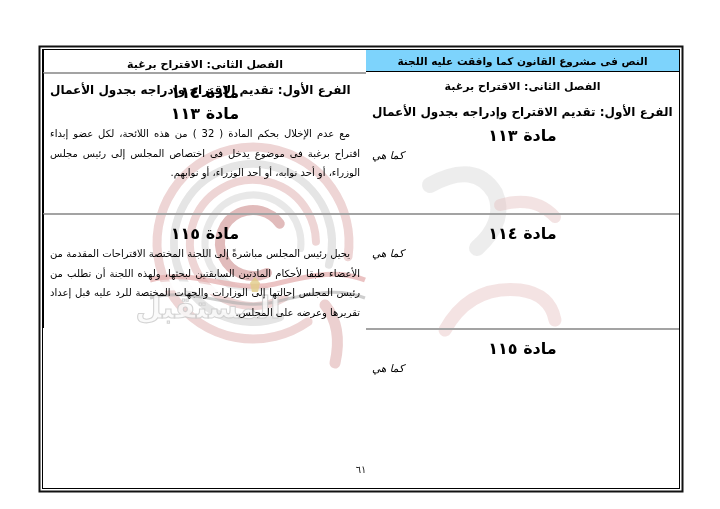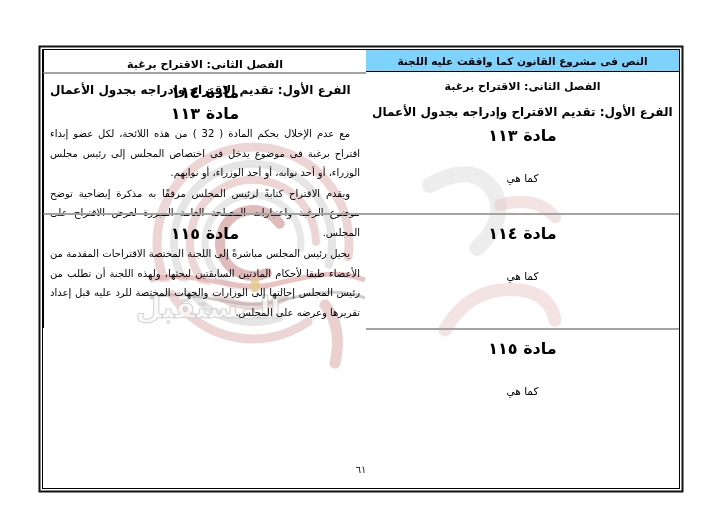--- a/index.html
+++ b/index.html
@@ -26,21 +26,21 @@
   .hdr {
     background:#7dd3fc; border-bottom:1.5px solid #000;
     display:flex; align-items:center; justify-content:center;
     font-weight:bold; font-size:10.5px; color:#000; text-align:center; padding:0 4px;
   }
   .chapter   { text-align:center; font-weight:bold; font-size:11px; margin-top:6px; }
   .section   { text-align:left; font-weight:bold; font-size:12px; margin-top:12px; }
   .article   { text-align:center; font-weight:bold; font-size:16px; margin-top:7px; }
   .para      { font-size:10px; line-height:1.95; text-align:justify; text-justify:inter-word;
                text-indent:10px; color:#000; margin-top:1px; }
-  .asis      { text-align:center; font-size:10.5px; margin-top:27px; }
+  .asis      { text-align:left; font-size:10.5px; margin-top:4px;font-style:italic; }
 
   
   .pageno { position:absolute; right:40px; top:464px; width:638px; text-align:center;
             font-size:10px; color:#222; z-index:1; }
 </style>
 </head>
 <body>
 
 <div class="page">
 
@@ -76,21 +76,20 @@
 
     <div class="cell hdr">
       <span>النص فى مشروع القانون كما وافقت عليه اللجنة</span>
     </div>
 
     <div class="cell col-first">
       <div class="chapter">الفصل الثانى: الاقتراح برغبة</div>
       <div class="section">الفرع الأول: تقديم الاقتراح وإدراجه بجدول الأعمال</div>
       <div class="article">مادة ١١٣</div>
       <div class="para">مع عدم الإخلال بحكم المادة ( 32 ) من هذه اللائحة، لكل عضو إبداء اقتراح برغبة فى موضوع يدخل فى اختصاص المجلس إلى رئيس مجلس الوزراء، أو أحد نوابه، أو أحد الوزراء، أو نوابهم.</div>
-      <div class="para">ويقدم الاقتراح كتابةً لرئيس المجلس مرفقًا به مذكرة إيضاحية توضح موضوع الرغبة واعتبارات المصلحة العامة المبررة لعرض الاقتراح على المجلس.</div>
     </div>
     <div class="cell">
       <div class="chapter">الفصل الثانى: الاقتراح برغبة</div>
       <div class="section">الفرع الأول: تقديم الاقتراح وإدراجه بجدول الأعمال</div>
       <div class="article">مادة ١١٣</div>
       <div class="asis">كما هي</div>
     </div>
 
     <div class="cell col-first row-line">
       <div class="article">مادة ١١٤</div>

